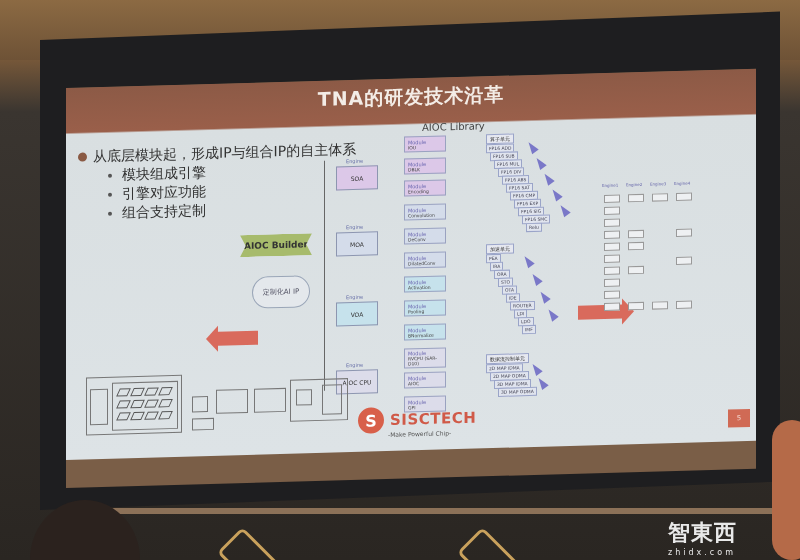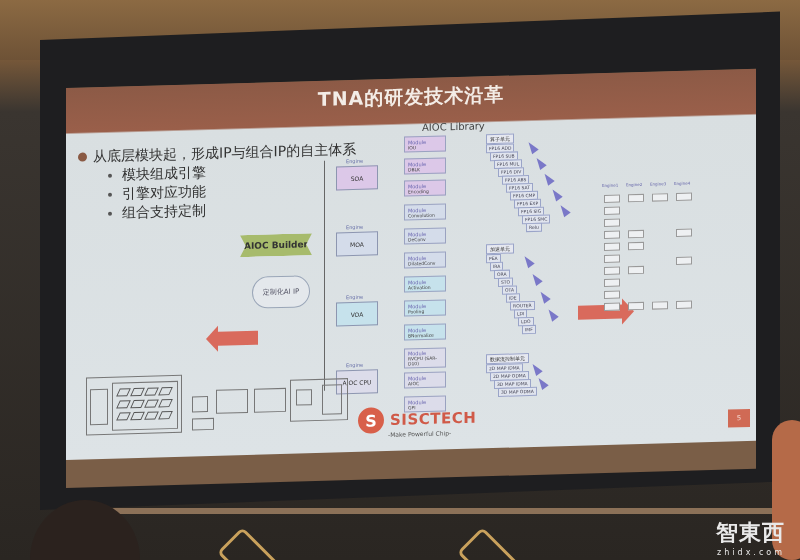--- a/index.html
+++ b/index.html
@@ -52,21 +52,21 @@
   .logo-mark{width:26px;height:26px;border-radius:50%;background:#d8604a;color:#fff;font-size:16px;
         font-weight:bold;display:flex;align-items:center;justify-content:center}
   .logo-name{color:#d05a48;font-size:15px;font-weight:bold;letter-spacing:0.5px}
   .logo-tag{position:absolute;left:322px;top:352px;font-size:6px;color:#555}
   .pagenum{position:absolute;left:662px;top:340px;width:22px;height:18px;background:#d06a55;color:#f5d8cf;
         font-size:7px;display:flex;align-items:center;justify-content:center}
   .rail{position:absolute;left:105px;top:508px;width:670px;height:6px;background:#8c7158;border-radius:3px;}
   .person{position:absolute;left:30px;top:500px;width:110px;height:120px;border-radius:50%;background:#2b221e}
   .person2{position:absolute;left:772px;top:420px;width:40px;height:140px;border-radius:20px;background:#b56a48}
   .chair{position:absolute;top:545px;width:60px;height:30px;border:3px solid #c9a15c;border-radius:6px;transform:rotate(45deg)}
-  .watermark{position:absolute;left:716px;top:518px;color:#e9e9e9;text-align:right}
+  .watermark{position:absolute;left:668px;top:518px;color:#e9e9e9;text-align:left}
   .watermark .wm-name{font-size:22px;font-weight:bold;letter-spacing:1px}
   .watermark .wm-url{font-size:8px;letter-spacing:3px}
 </style>
 </head>
 <body>
 
 <div class="wall"></div>
 <div class="screen-frame"></div>
 
 <div class="screen">

